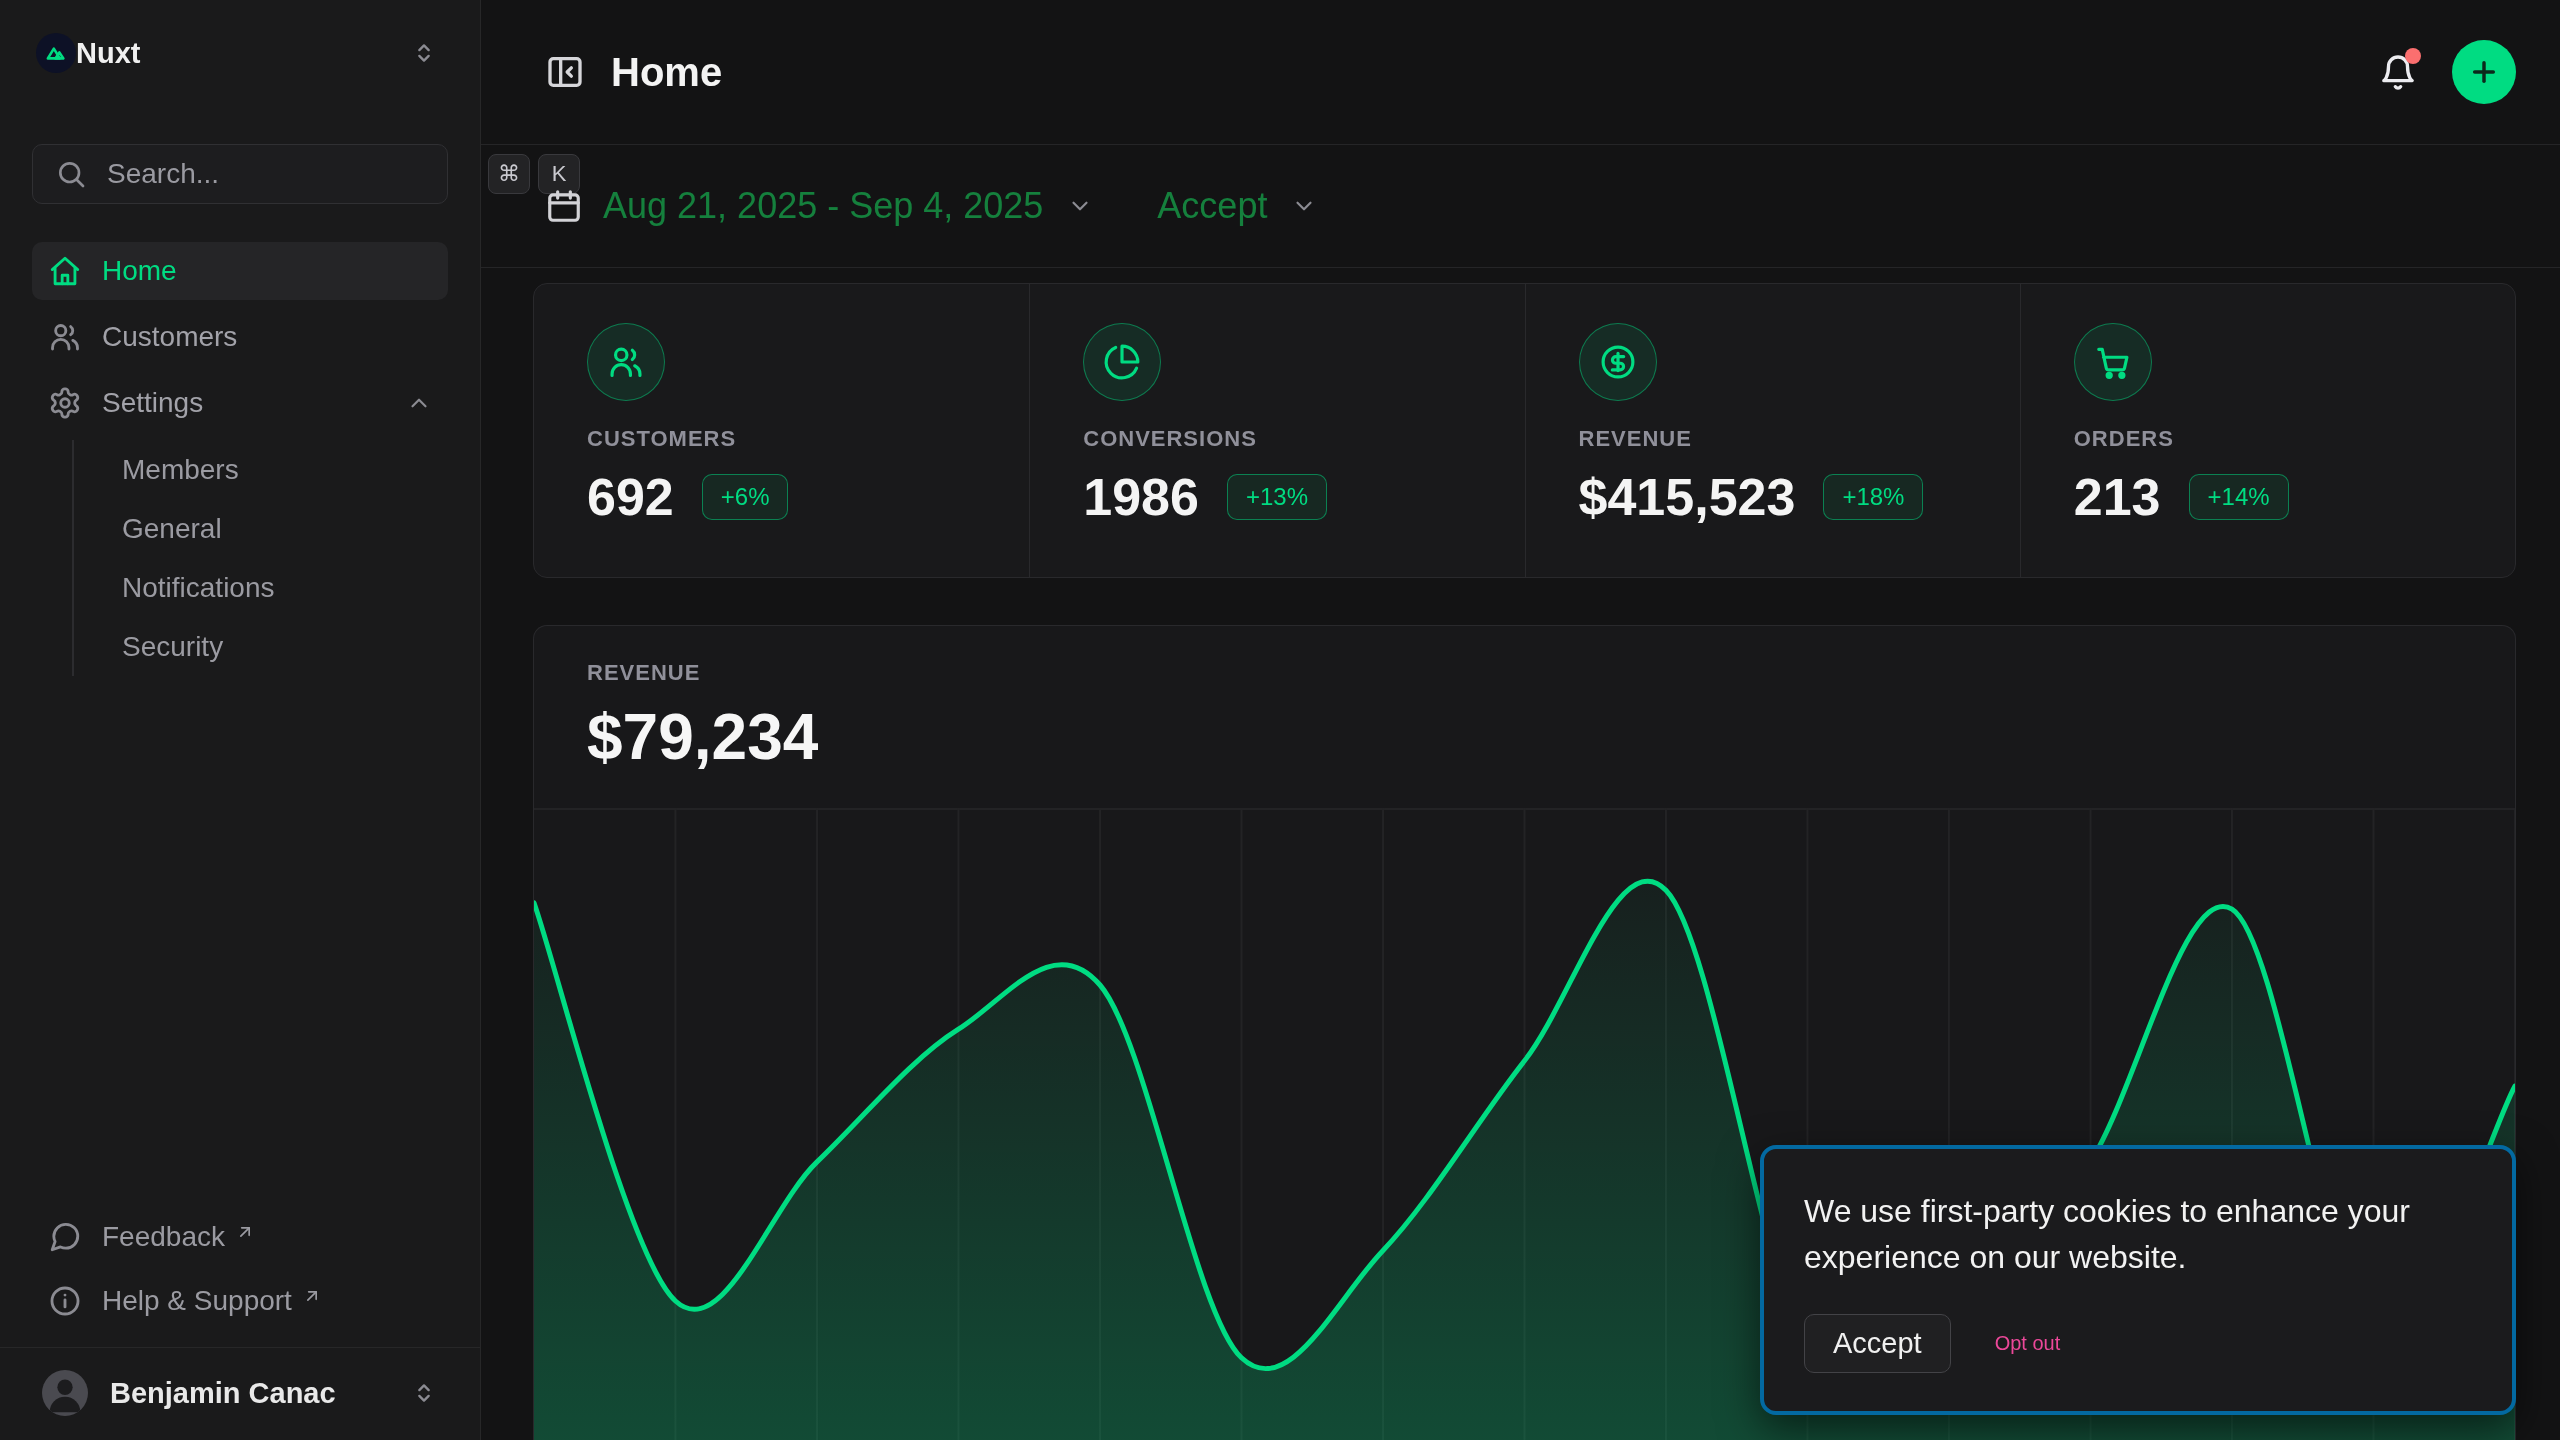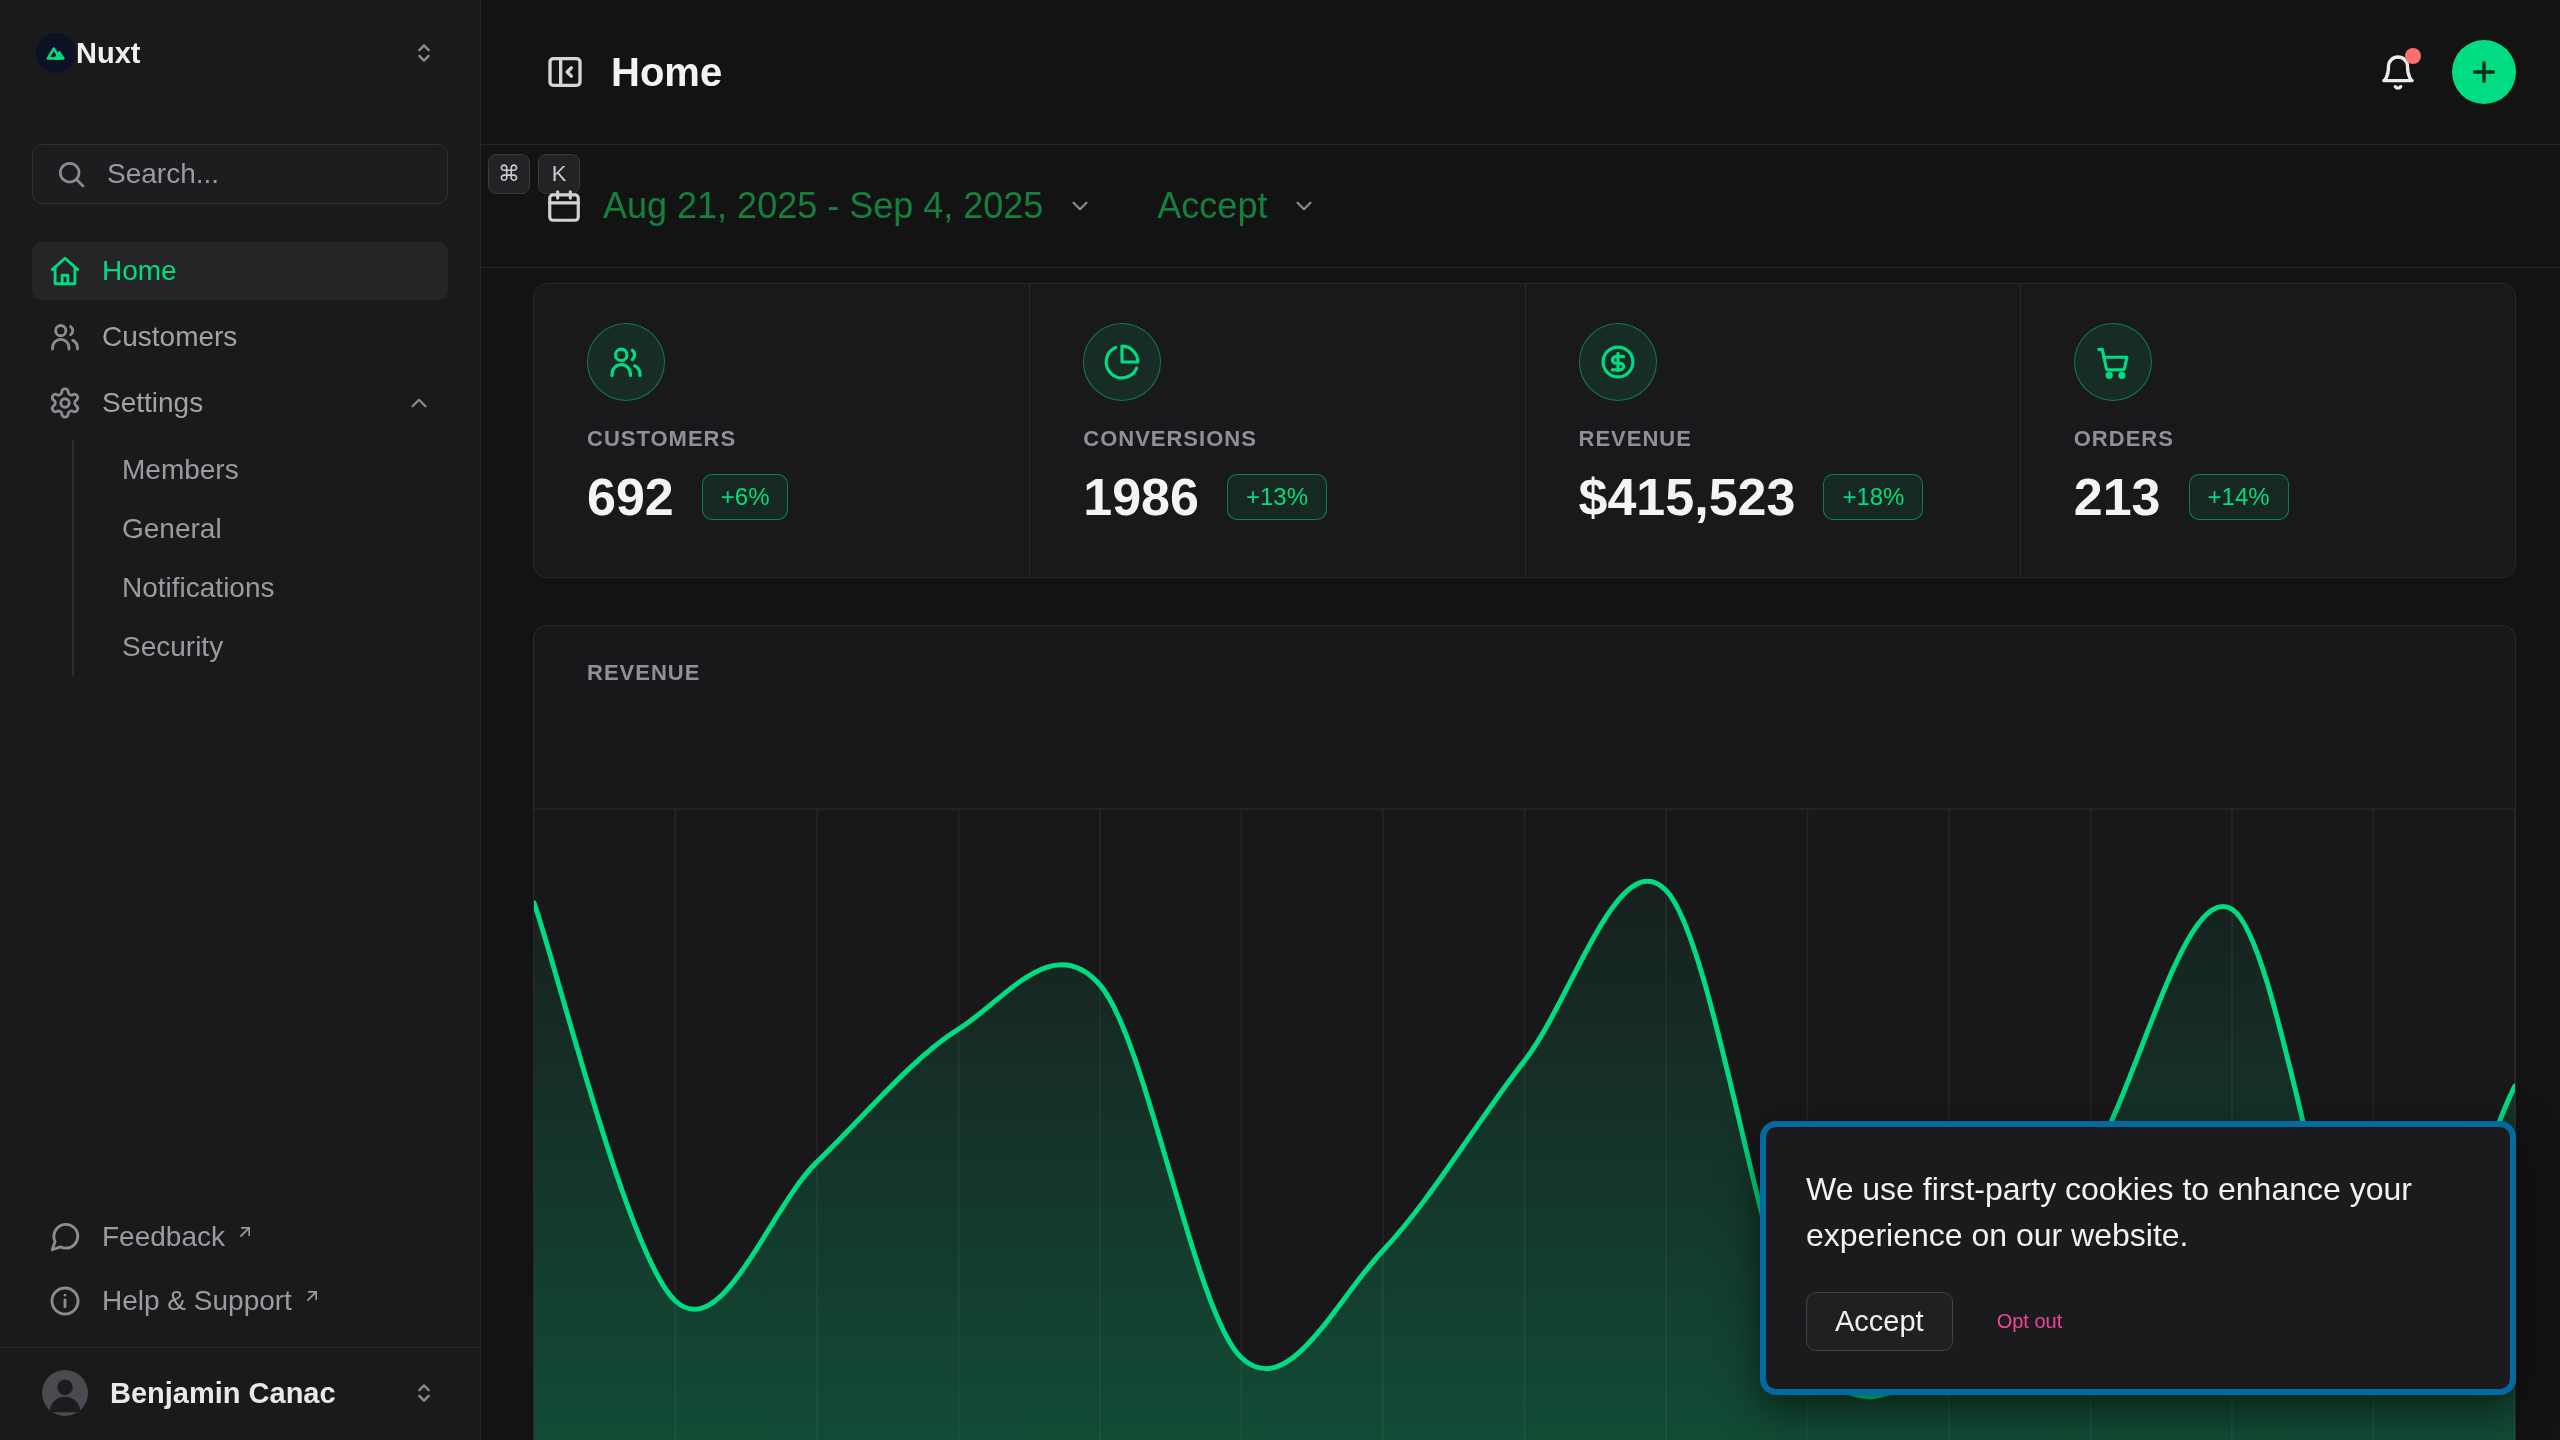--- a/index.html
+++ b/index.html
@@ -82,22 +82,22 @@
 
   .chart-card { margin-top:47px; flex:1; background:#18181a; border:1px solid #29292c;
     border-radius:14px 14px 0 0; border-bottom:none; display:flex; flex-direction:column; overflow:hidden; }
   .chart-head { padding:34px 0 0 53px; height:183px; }
   .chart-label { font-size:22px; font-weight:600; letter-spacing:1px; color:#90909a; }
   .chart-value { margin-top:14px; font-size:64px; font-weight:700; color:#f6f6f6; }
   .chart-area { flex:1; position:relative; }
   .chart-area svg { display:block; width:100%; height:632px; }
 
   
-  .cookie { position:absolute; right:44px; bottom:45px; width:756px; background:#1b1b1d;
-    border:6px solid #0369a1; border-radius:16px; padding:40px 40px 38px;
+  .cookie { position:absolute; right:44px; bottom:25px; width:756px; background:#1b1b1d;
+    border:4px solid #0369a1; border-radius:16px; padding:40px 40px 38px;
     box-shadow:0 14px 40px rgba(0,0,0,0.55); }
   .cookie-text { font-size:32px; color:#f2f2f2; line-height:1.42; }
   .cookie-actions { margin-top:34px; display:flex; align-items:center; gap:44px; }
   .accept-btn { padding:12px 28px; border:1px solid #434347; border-radius:10px; background:#202022;
     color:#f0f0f0; font-size:29px; font-family:inherit; cursor:pointer; }
   .optout-btn { background:none; border:none; color:#ec4899; font-size:20px; font-family:inherit; cursor:pointer; }
 
   svg.ic { stroke:currentColor; fill:none; stroke-width:2; stroke-linecap:round; stroke-linejoin:round; }
 </style>
 </head>
@@ -354,20 +354,21 @@
           <div class="stat-value-row">
             <span class="stat-value">213</span>
             <span class="delta-badge">+14%</span>
           </div>
         </div>
       </section>
 
       <section class="chart-card">
         <div class="chart-head">
           <div class="chart-label">REVENUE</div>
+          <div class="chart-value">$79,234</div>
         </div>
         <div class="chart-area">
           <svg id="revChart" viewBox="0 0 1983 632" preserveAspectRatio="none">
               <defs>
                 <linearGradient id="gfill" x1="0" y1="0" x2="0" y2="1">
        <stop offset="0%" stop-color="rgba(0,220,130,0.04)"></stop>
        <stop offset="100%" stop-color="rgba(0,220,130,0.26)"></stop>
      </linearGradient>
               </defs>
               <line x1="0" y1="1" x2="1983" y2="1" stroke="#232325" stroke-width="2"></line>

